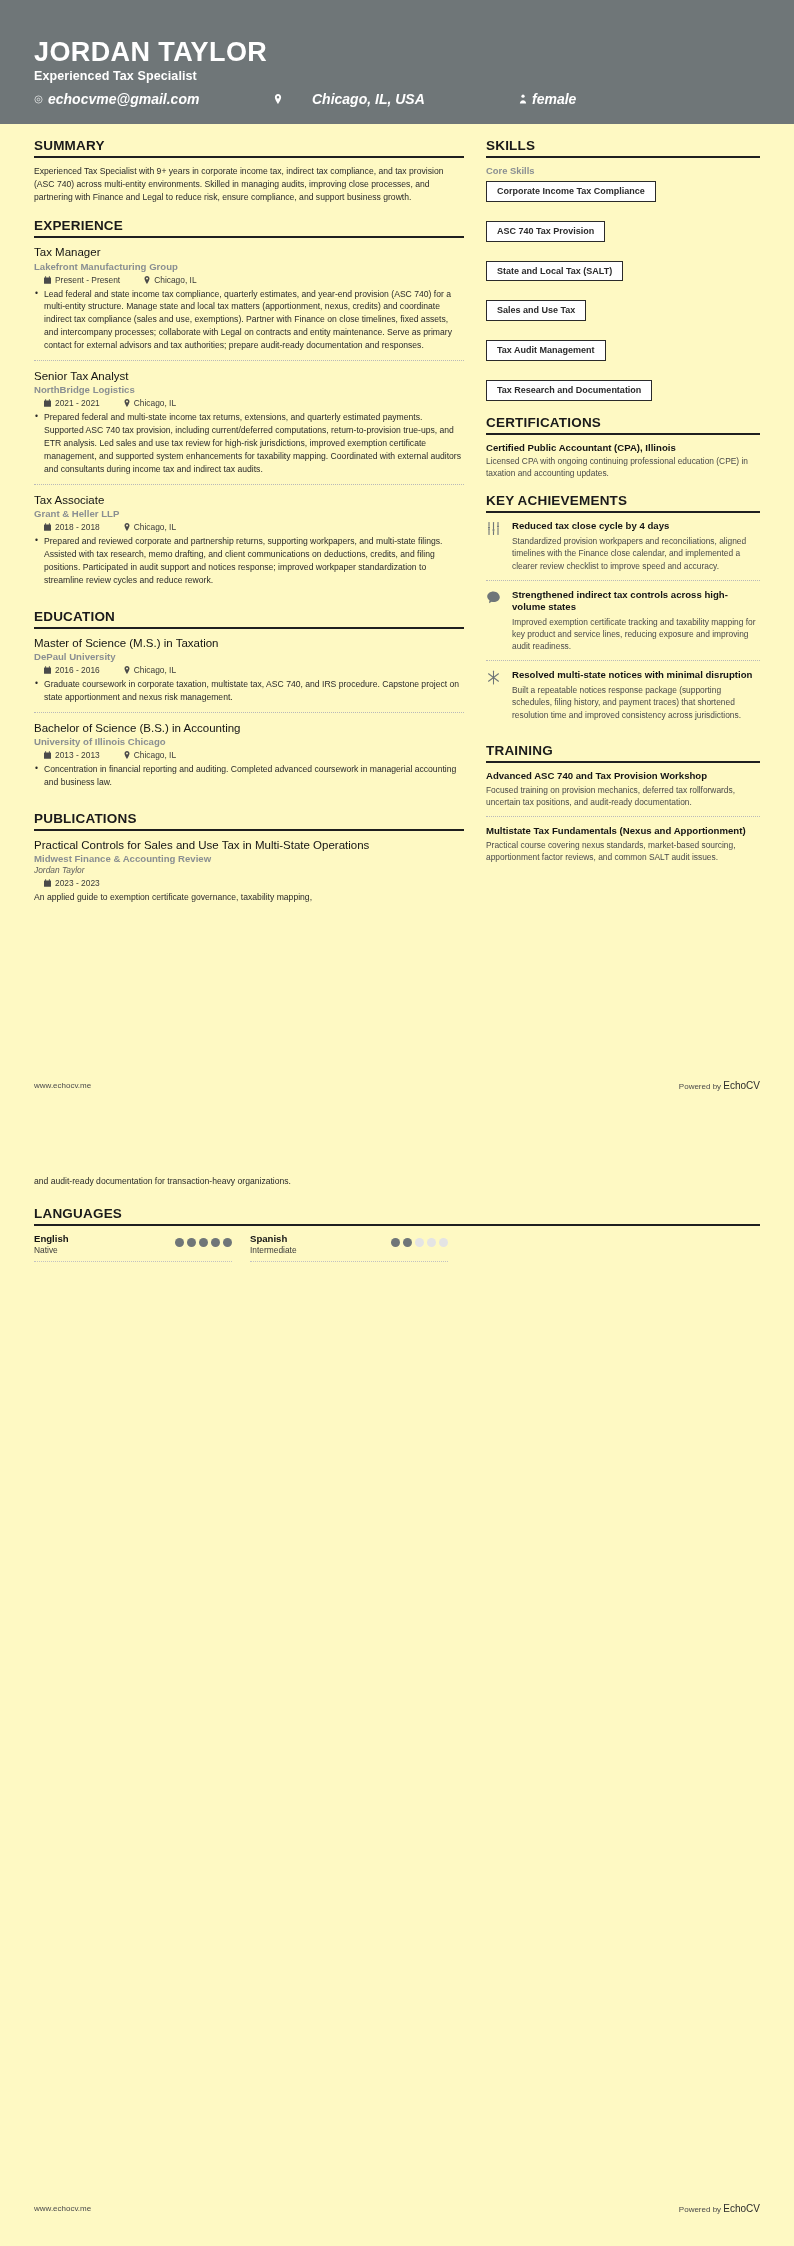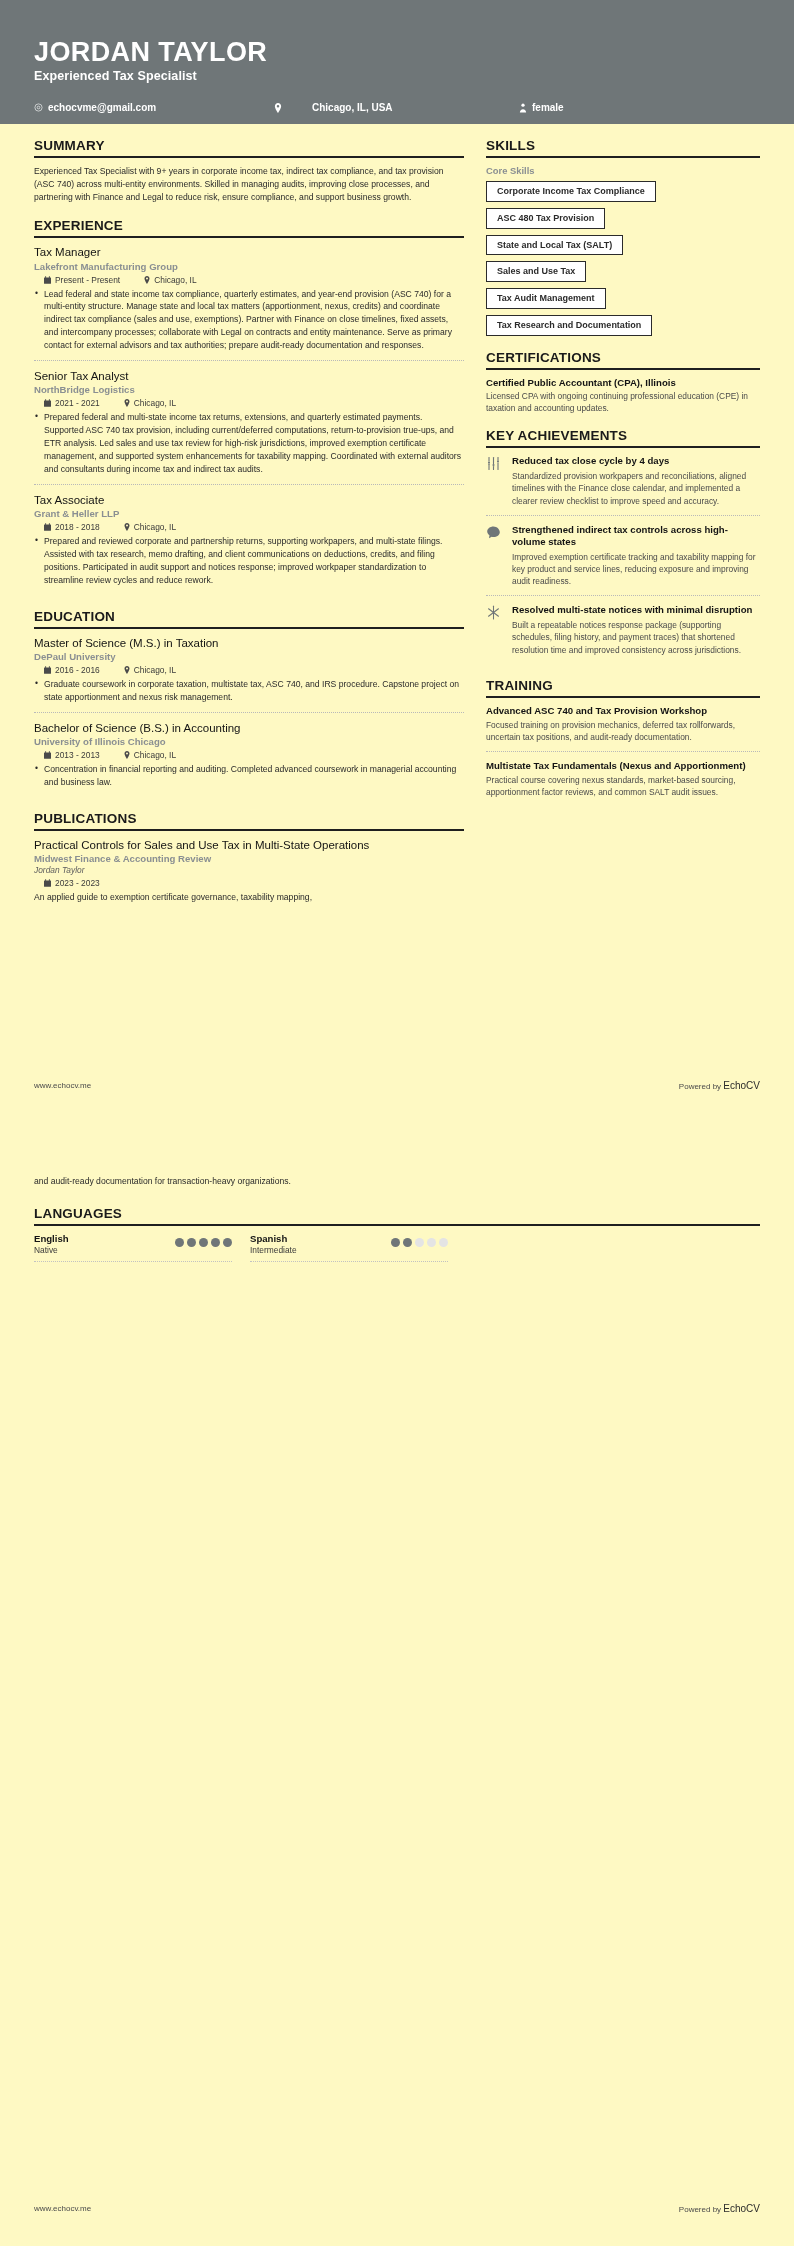--- a/index.html
+++ b/index.html
@@ -21,21 +21,21 @@
   .hdr{
     background:#6f7678; color:#fff;
     padding:38px 34px 16px 34px;
     height:124px;
   }
   .hdr-name{
     font-size:27px; font-weight:700; letter-spacing:.4px; line-height:1.05;
     text-transform:uppercase;
   }
   .hdr-title{ font-size:12.5px; font-weight:700; margin-top:3px; letter-spacing:.1px;}
-  .hdr-contacts{ display:flex; margin-top:19px; font-size:10px; font-weight:700; }
+  .hdr-contacts{ display:flex; margin-top:8px; font-size:14px; font-weight:700;font-style:italic; }
   .hdr-c{ display:flex; align-items:center; gap:5px; }
   .hdr-c.c1{ width:240px; }
   .hdr-c.c2{ width:245px;gap:30px; }
   .ic{ display:inline-flex; align-items:center; justify-content:center; }
   .ic svg{ display:block; }
 
   
   .cols{ display:flex; padding:14px 34px 0 34px; gap:22px; align-items:flex-start;}
   .col-l{ width:430px; }
   .col-r{ width:274px; }
@@ -59,21 +59,21 @@
   .e-bullets{ margin-top:3px; }
   .e-bullets li{ list-style:none; position:relative; padding-left:10px;
     font-size:8.6px; line-height:1.5; color:#2a2a2a; }
   .e-bullets li:before{ content:"•"; position:absolute; left:1px; top:-1px; }
 
   
   .pub-authors{ font-size:8.4px; font-style:italic; color:#5d5d5d; margin-top:1px;}
 
   
   .subhead{ font-size:9.4px; font-weight:700; color:#8a8f92; margin-bottom:5px;}
-  .tags{ display:flex; flex-direction:column; gap:6px; align-items:flex-start;}
+  .tags{ display:flex; flex-direction:column; gap:19px; align-items:flex-start;}
   .tag{
     border:1px solid #2b2b2b; padding:4px 10px; font-size:9px; font-weight:700;
     color:#2b2b2b; background:#fff; line-height:1.2;
   }
   .cert-title{ font-size:9.6px; font-weight:700; color:#141414; }
   .cert-desc{ font-size:8.4px; line-height:1.45; color:#4a4a4a; margin-top:2px;}
 
   .ach{ display:flex; gap:9px; padding-bottom:8px; }
   .ach + .ach{ border-top:1px dotted #b9b9b9; padding-top:8px; }
   .ach-ic{ width:17px; flex:0 0 17px; padding-top:1px; color:#6f7678; }
@@ -334,21 +334,21 @@
       </div>
 
       <div class="col-r">
 
         <div class="sec">
           <div class="sec-h">SKILLS</div>
           <div class="sec-rule"></div>
           <div class="subhead">Core Skills</div>
           <div class="tags">
             <div class="tag">Corporate Income Tax Compliance</div>
-            <div class="tag">ASC 480 Tax Provision</div>
+            <div class="tag">ASC 740 Tax Provision</div>
             <div class="tag">State and Local Tax (SALT)</div>
             <div class="tag">Sales and Use Tax</div>
             <div class="tag">Tax Audit Management</div>
             <div class="tag">Tax Research and Documentation</div>
           </div>
         </div>
 
         <div class="sec">
           <div class="sec-h">CERTIFICATIONS</div>
           <div class="sec-rule"></div>

